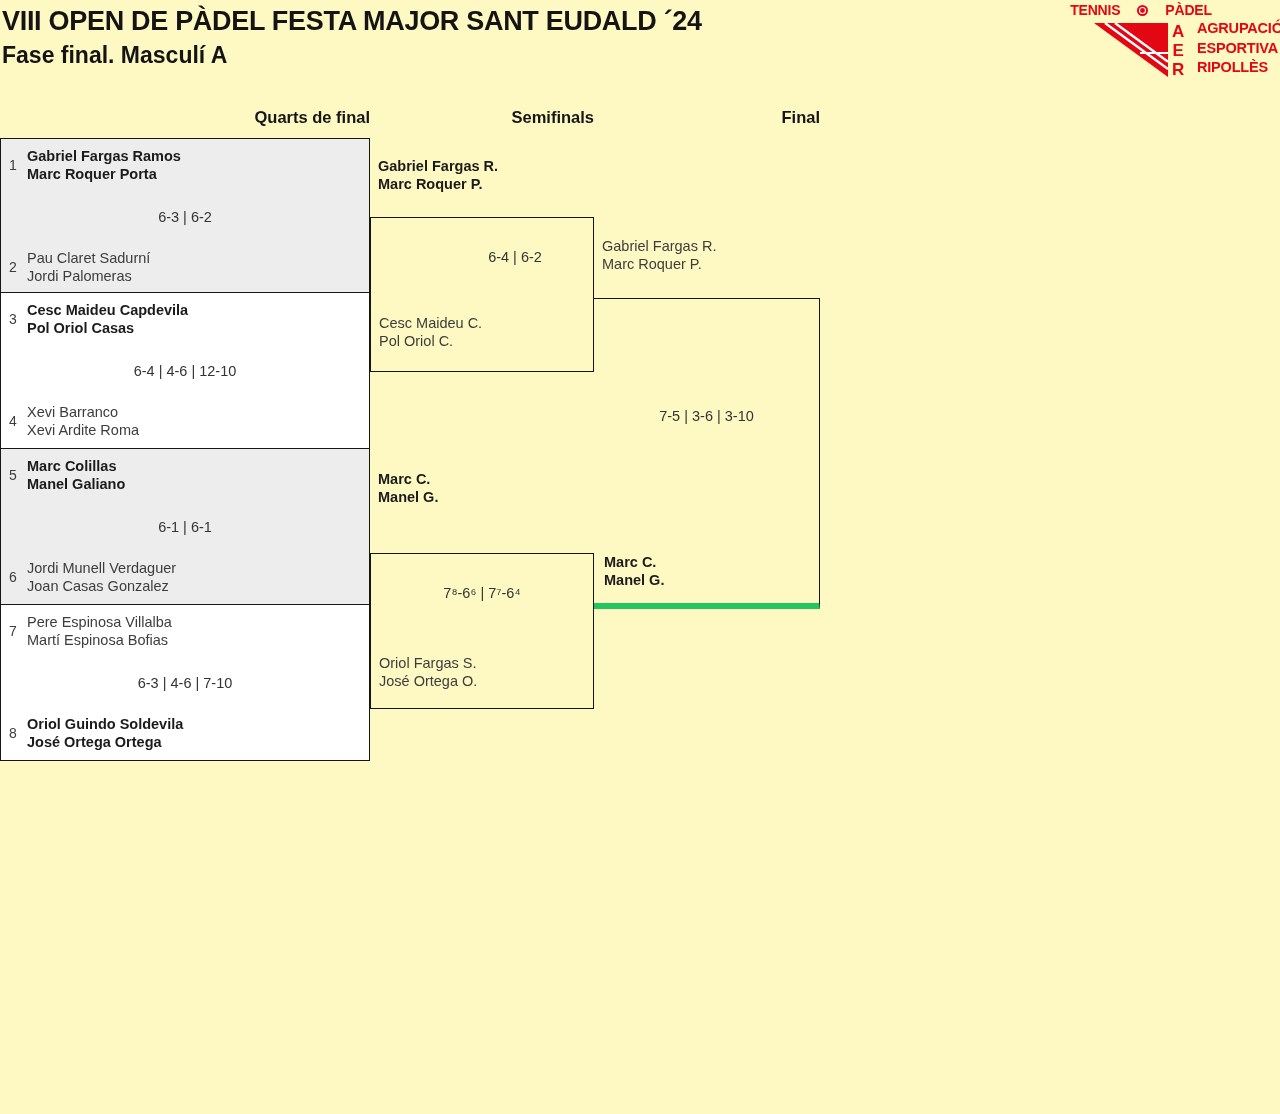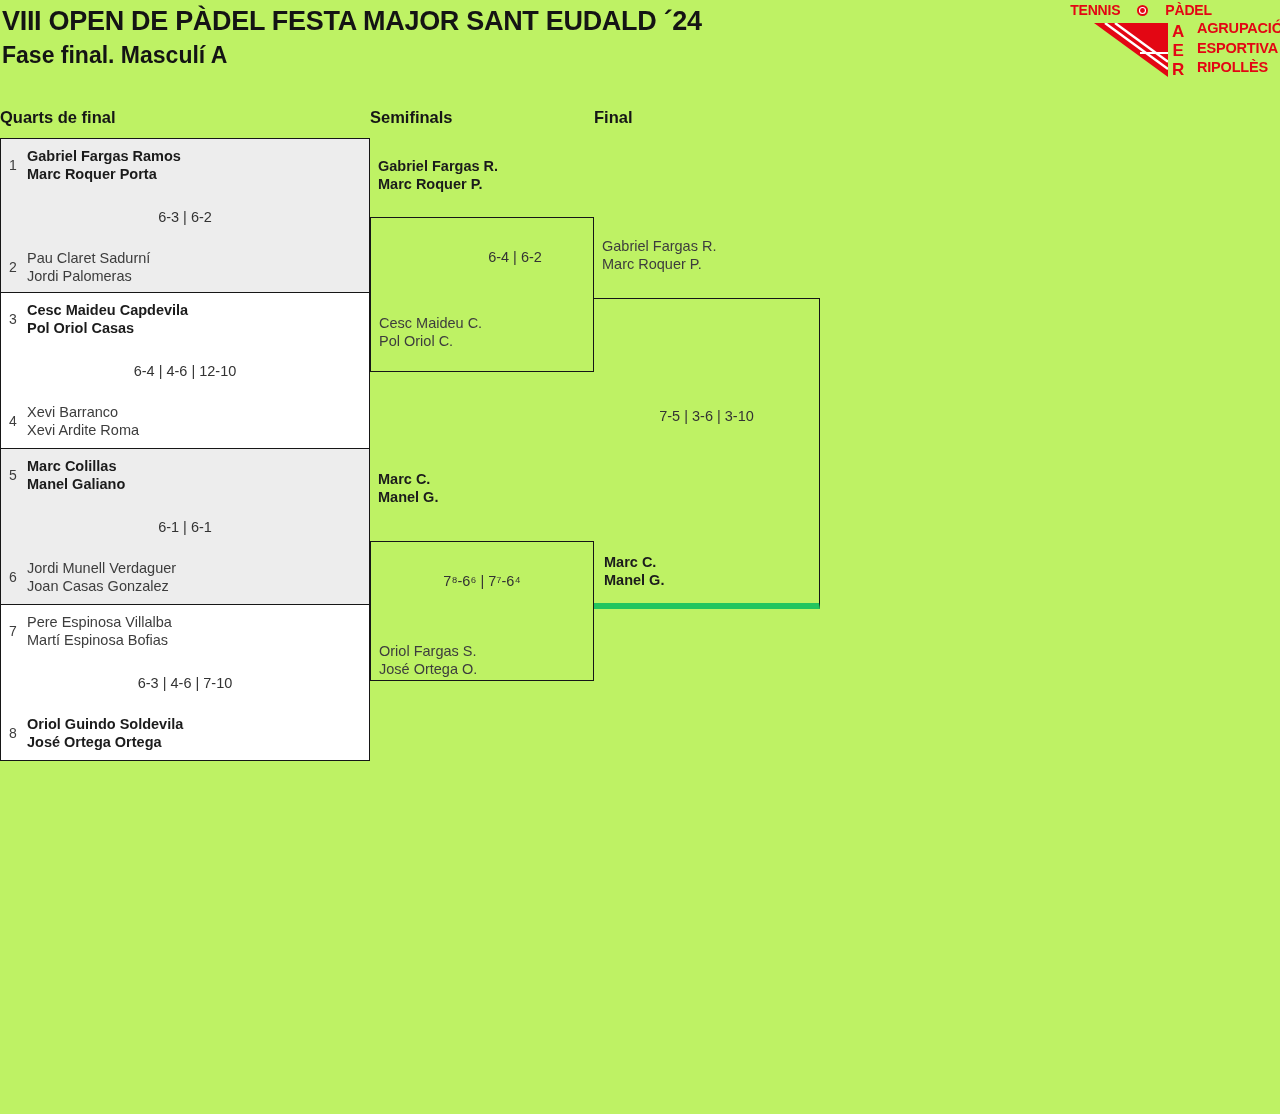--- a/index.html
+++ b/index.html
@@ -1,34 +1,34 @@
 <!DOCTYPE html>
 <html><head>
 <meta charset="utf-8">
 <style>
   html,body{margin:0;padding:0;background:#fff;}
-  .page{position:relative;width:1280px;height:1114px;background:#bef264;overflow:hidden;
+  .page{position:relative;width:1280px;height:1114px;background:#fef9c3;overflow:hidden;
         font-family:"Liberation Sans",sans-serif;color:#1c1c1c;}
 
   
   .title{position:absolute;left:2px;top:6px;font-size:27px;font-weight:700;letter-spacing:-0.3px;color:#141414;white-space:nowrap;}
   .subtitle{position:absolute;left:2px;top:42px;font-size:23px;font-weight:700;color:#141414;white-space:nowrap;}
 
   
   .logo{position:absolute;left:1092px;top:2px;width:188px;height:82px;color:#E30613;}
   .logo-brand{position:absolute;left:0;top:0;width:98px;display:flex;align-items:center;justify-content:center;gap:17px;
               font-size:14px;font-weight:700;letter-spacing:-0.2px;white-space:nowrap;}
   .logo-brand svg{flex:0 0 auto;}
   .logo-tri{position:absolute;left:2px;top:21px;}
   .logo-acronym{position:absolute;left:80px;top:20px;display:flex;flex-direction:column;align-items:center;
                 font-size:17px;font-weight:700;line-height:19px;letter-spacing:0;}
   .logo-org{position:absolute;left:105px;top:17px;font-size:14.5px;font-weight:700;line-height:19.5px;letter-spacing:-0.2px;white-space:nowrap;}
 
   
-  .round-header{position:absolute;top:108px;text-align:left;font-size:16.5px;font-weight:600;color:#161616;}
+  .round-header{position:absolute;top:108px;text-align:right;font-size:16.5px;font-weight:600;color:#161616;}
   .rh-qf{left:0;width:370px;}
   .rh-sf{left:370px;width:224px;}
   .rh-f{left:594px;width:226px;}
 
   
   .qf{position:absolute;left:0;width:370px;height:157px;border:1px solid #161616;box-sizing:border-box;background:#fff;}
   .qf.shaded{background:#EDEDED;}
   .sf-box{position:absolute;left:370px;width:224px;border:1px solid #161616;box-sizing:border-box;background:transparent;}
   .final-box{position:absolute;left:594px;top:298px;width:226px;height:311px;box-sizing:border-box;
              border-top:1px solid #161616;border-right:1px solid #161616;border-bottom:6px solid #22c55e;}
@@ -153,21 +153,21 @@
     <div class="team" style="left:8px;top:96px;">
       <div>Cesc Maideu C.</div>
       <div>Pol Oriol C.</div>
     </div>
   </div>
 
   <div class="float-team winner" style="left:378px;top:470px;">
     <div>Marc C.</div>
     <div>Manel G.</div>
   </div>
-  <div class="sf-box" style="top:541px;height:140px;">
+  <div class="sf-box" style="top:553px;height:156px;">
     <div class="score" style="top:31px;">7⁸-6⁶ | 7⁷-6⁴</div>
     <div class="team" style="left:8px;top:100px;">
       <div>Oriol Fargas S.</div>
       <div>José Ortega O.</div>
     </div>
   </div>
 
   <div class="float-team" style="left:602px;top:237px;">
     <div>Gabriel Fargas R.</div>
     <div>Marc Roquer P.</div>

